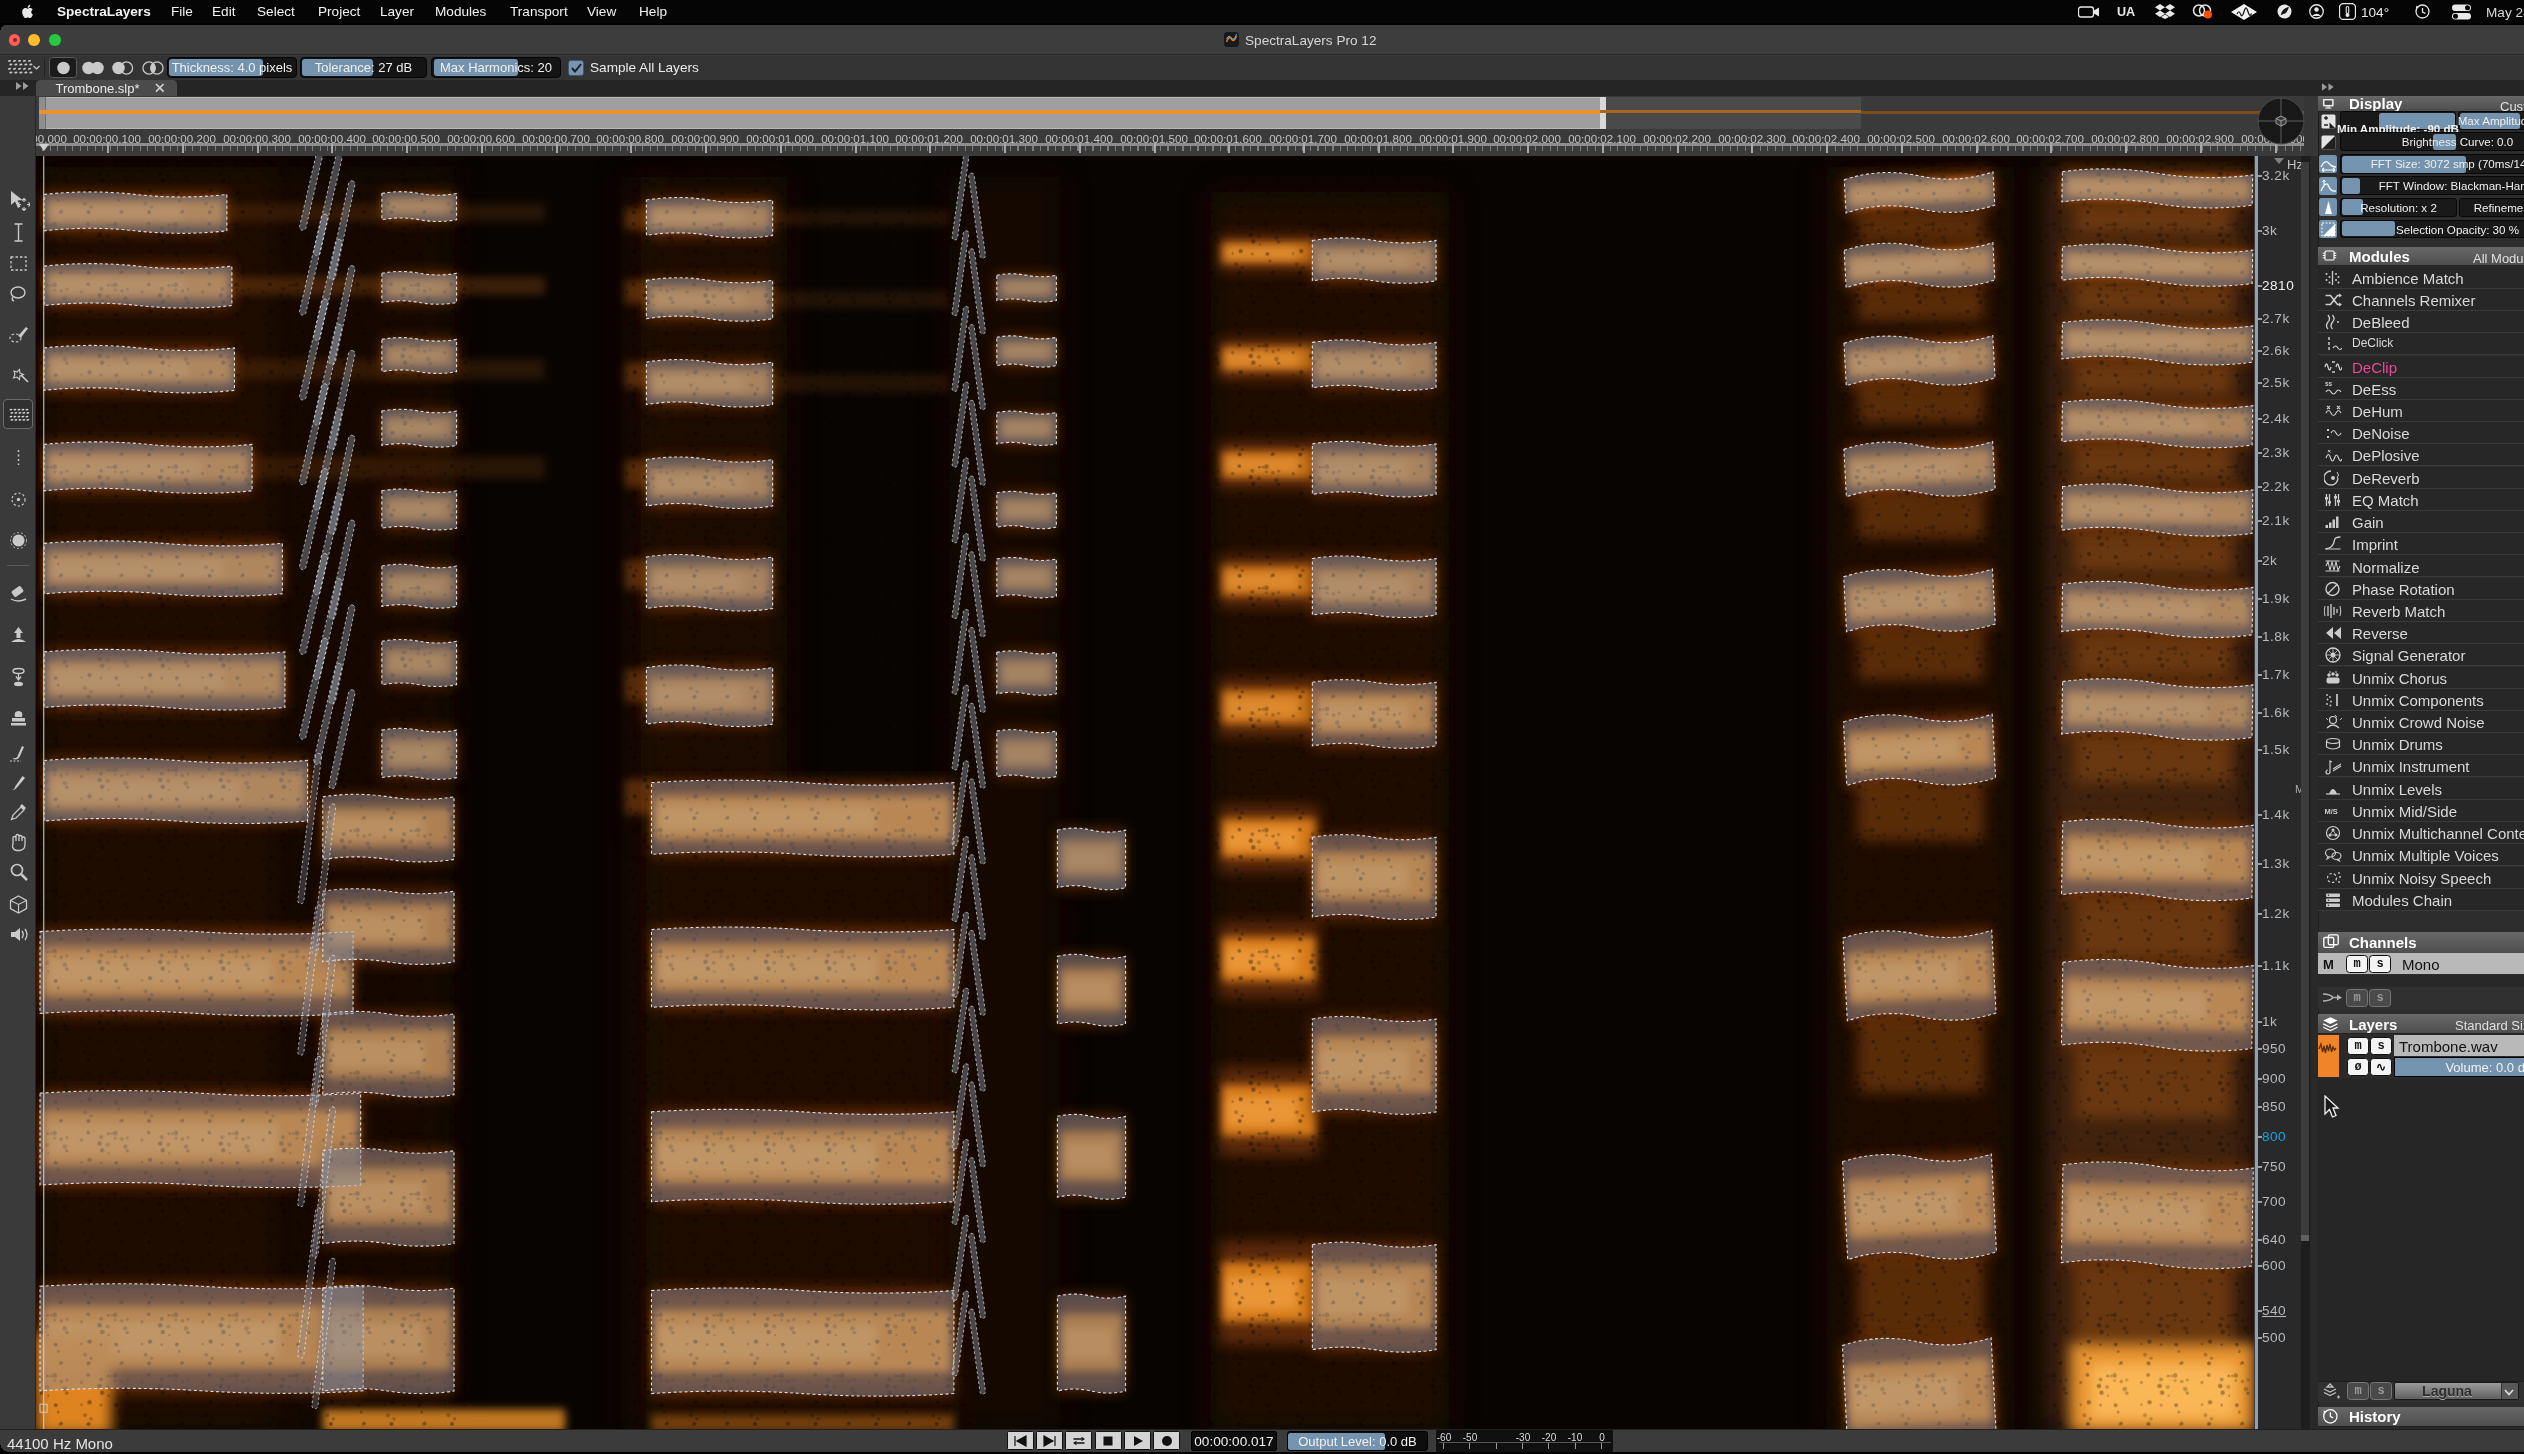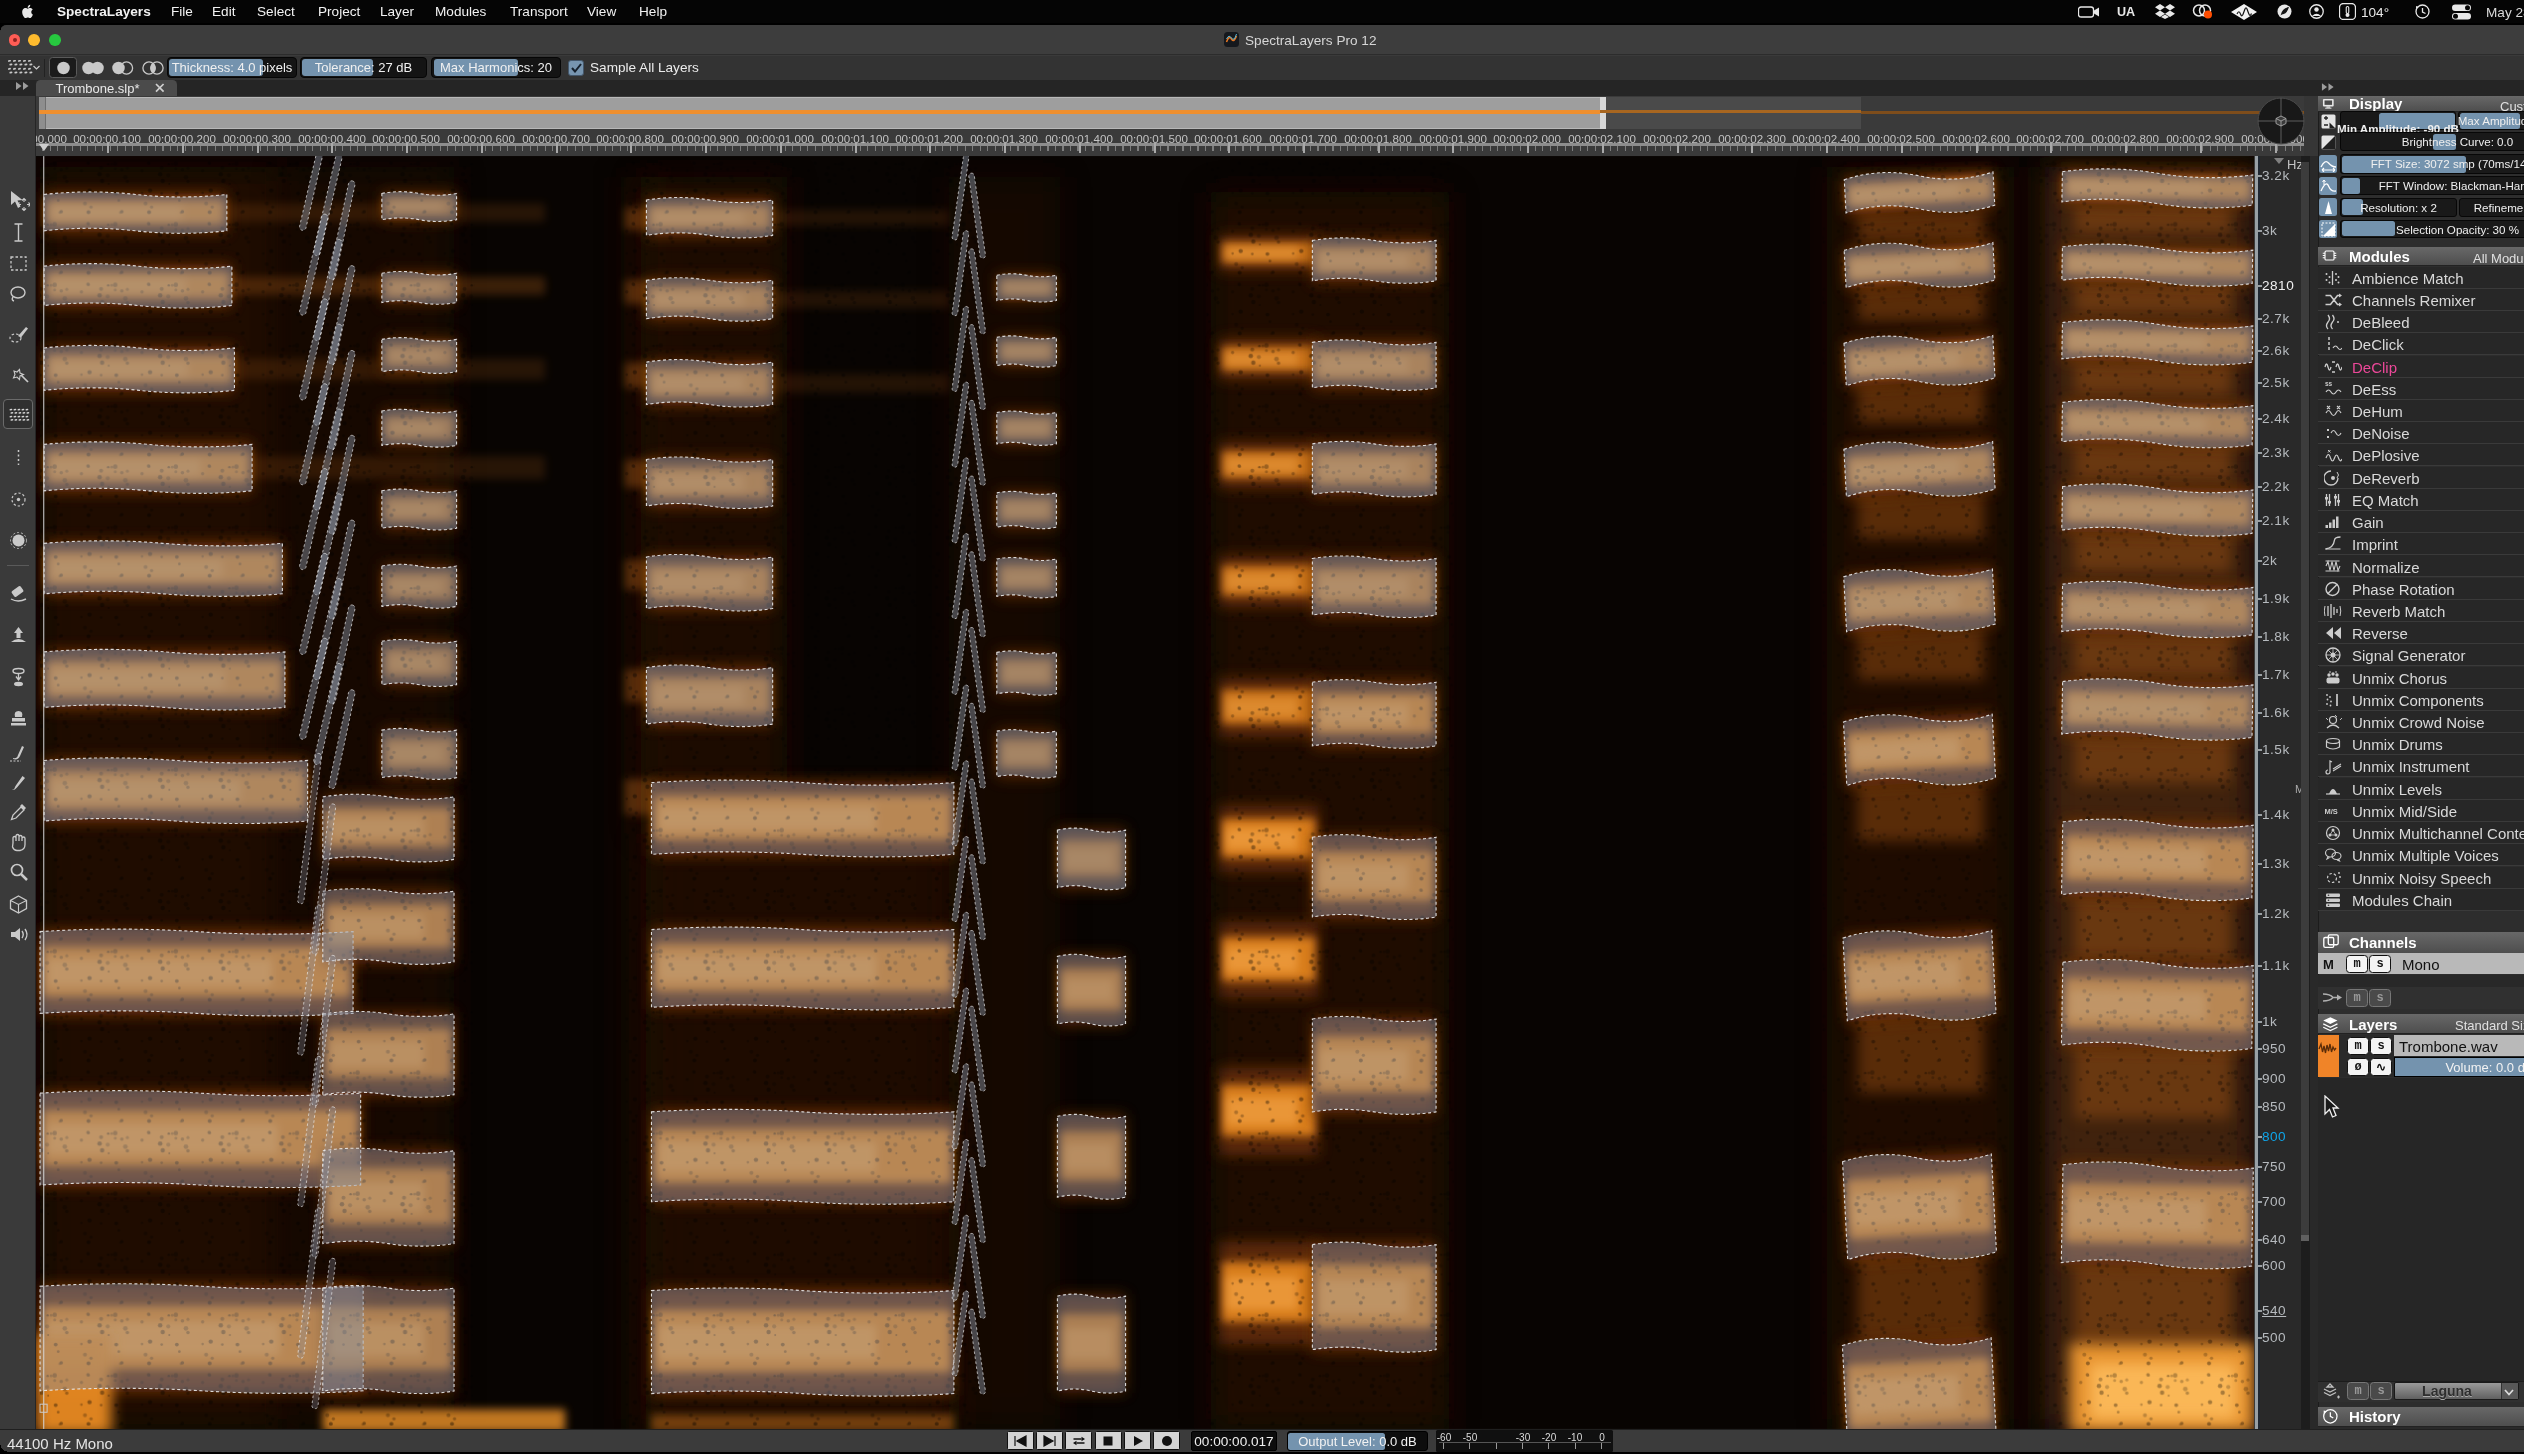--- a/index.html
+++ b/index.html
@@ -1142,21 +1142,21 @@
 <svg class="abs" style="left:2324px;top:313px" width="18" height="18" viewBox="0 0 36 36">
     <path d="M8 4 q6 8 0 14 q-6 8 0 14 M17 4 q6 8 0 14 q-6 8 0 14" stroke="#ccc" stroke-width="2.6" fill="none"></path>
     <circle cx="28" cy="18" r="2" fill="#ccc"></circle>
   </svg>
 <div style="position:absolute;left:2352px;top:314px;font-size:15px;color:#d9d9d9;font-weight:400;white-space:nowrap;">DeBleed</div>
 <div style="position:absolute;left:2318px;top:333px;width:268px;height:22px;background:#272727;border-bottom:0.5px solid #3a3a3a;"></div>
 <svg class="abs" style="left:2324px;top:335px" width="18" height="18" viewBox="0 0 36 36">
     <path d="M10 4 v6 m0 4 v6 m0 4 v6" stroke="#ccc" stroke-width="3"></path>
     <path d="M18 26 q5 -8 10 0 q4 6 8 0" stroke="#ccc" stroke-width="2.4" fill="none"></path>
   </svg>
-<div style="position:absolute;left:2352px;top:336px;font-size:15px;color:#d9d9d9;font-weight:400;white-space:nowrap;text-align:center;">DeClick</div>
+<div style="position:absolute;left:2352px;top:336px;font-size:12px;color:#d9d9d9;font-weight:400;white-space:nowrap;text-align:center;">DeClick</div>
 <div style="position:absolute;left:2318px;top:356px;width:268px;height:22px;background:#272727;border-bottom:0.5px solid #3a3a3a;"></div>
 <svg class="abs" style="left:2324px;top:358px" width="18" height="18" viewBox="0 0 36 36">
     <path d="M2 18 q3 -12 6 0 t6 0 M16 8 h6 M16 28 h6 M24 18 q3 -12 6 0 t6 0" stroke="#ccc" stroke-width="2.6" fill="none"></path>
   </svg>
 <div style="position:absolute;left:2352px;top:359px;font-size:15px;color:#ec4899;font-weight:400;white-space:nowrap;">DeClip</div>
 <div style="position:absolute;left:2318px;top:378px;width:268px;height:22px;background:#272727;border-bottom:0.5px solid #3a3a3a;"></div>
 <svg class="abs" style="left:2324px;top:380px" width="18" height="18" viewBox="0 0 36 36">
     <text x="2" y="12" font-size="13" fill="#ccc" font-weight="bold" font-family="Liberation Sans">ss</text>
     <path d="M4 24 q5 -8 10 0 q5 8 10 0 q5 -8 10 0" stroke="#ccc" stroke-width="2.4" fill="none"></path>
   </svg>

